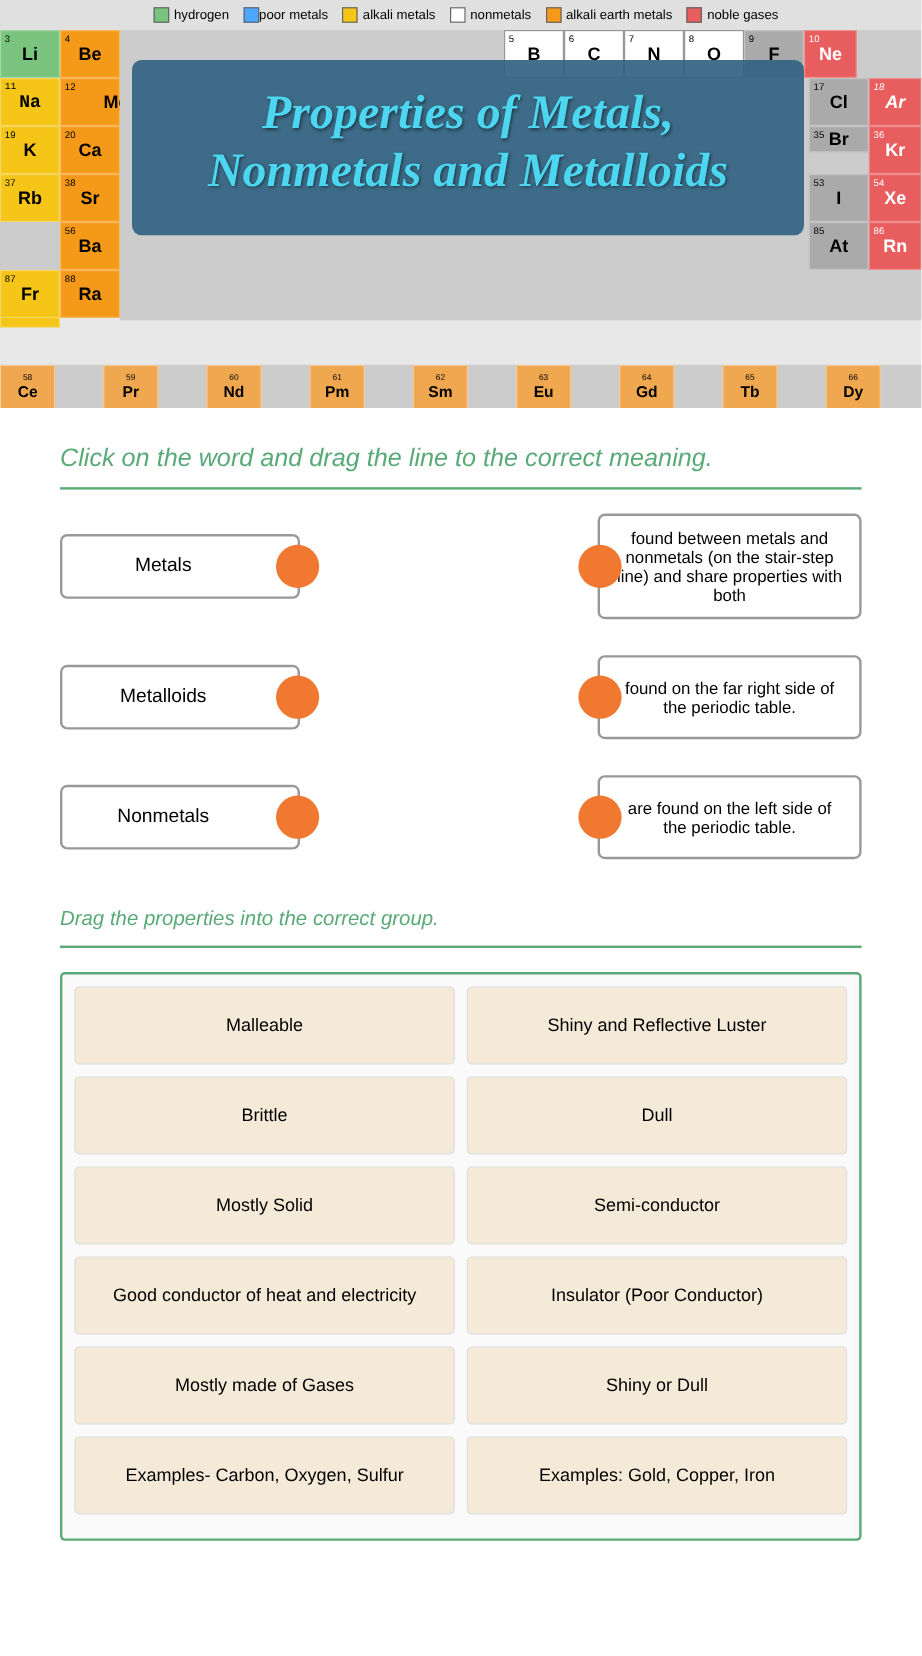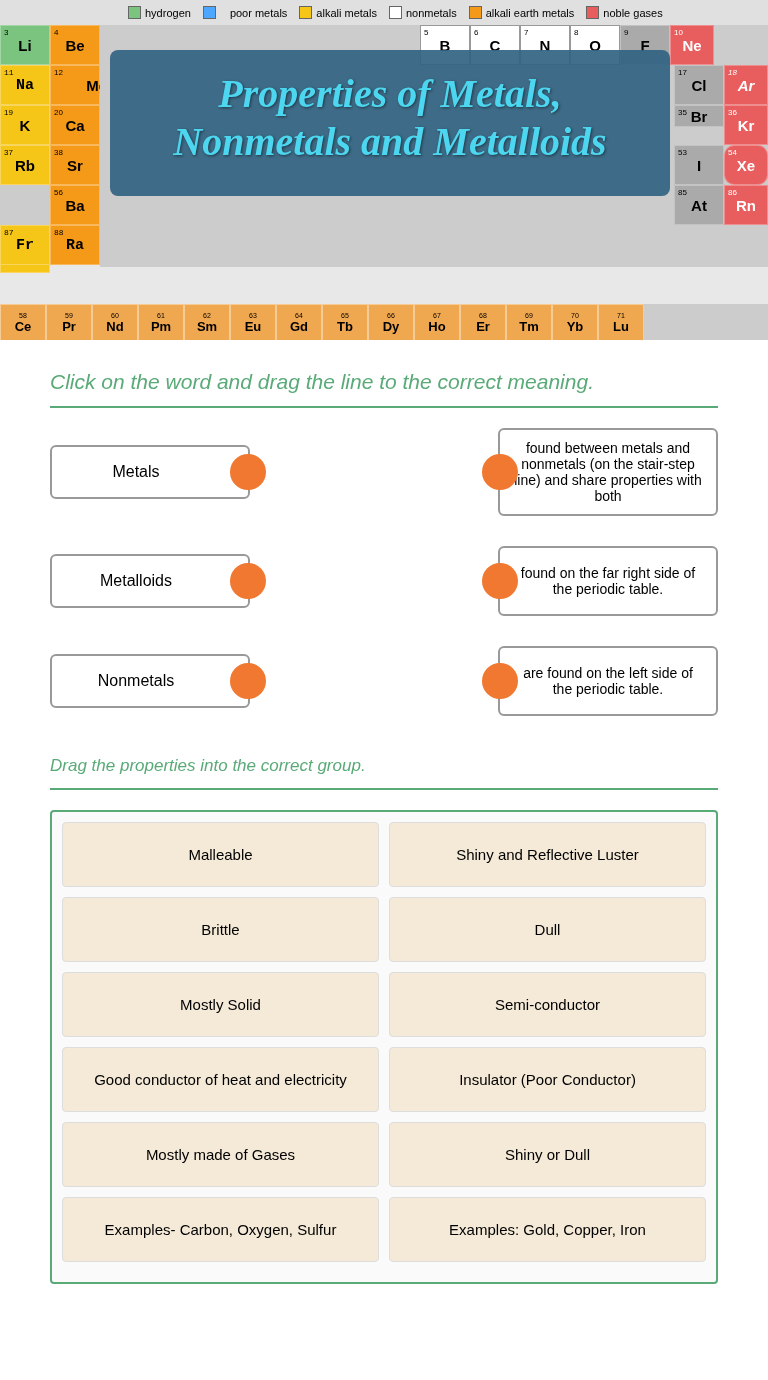--- a/index.html
+++ b/index.html
@@ -204,21 +204,21 @@
 <div class="periodic-header">
 
   <div style="display:flex; flex-direction:column; width:100%;">
 
     <div style="display:flex; align-items:center; padding:6px 8px; background:#e0e0e0; font-size:11px; gap:12px; flex-wrap:wrap;">
       <div style="width:108px;"></div>
       <div style="display:flex; align-items:center; gap:4px;">
         <div style="width:13px;height:13px;background:#7bc47f;border:1px solid #666;"></div>
         <span>hydrogen</span>
       </div>
-      <div style="display:flex; align-items:center; gap:14px;">
+      <div style="display:flex; align-items:center; gap:0;">
         <div style="width:13px;height:13px;background:#4da6ff;border:1px solid #666;"></div>
         <span>poor metals</span>
       </div>
       <div style="display:flex; align-items:center; gap:4px;">
         <div style="width:13px;height:13px;background:#f5c518;border:1px solid #666;"></div>
         <span>alkali metals</span>
       </div>
       <div style="display:flex; align-items:center; gap:4px;">
         <div style="width:13px;height:13px;background:#fff;border:1px solid #666;"></div>
         <span>nonmetals</span>
@@ -316,21 +316,21 @@
       </div>
       <div class="pt-cell alkali-earth" style="width:50px;height:40px;">
         <span class="num">38</span>
           <span class="sym">Sr</span>
       </div>
       <div class="pt-cell empty" style="flex:1; background:#ccc;"></div>
       <div class="pt-cell halogen" style="width:50px;height:40px; background:#aaa;">
         <span class="num">53</span>
           <span class="sym">I</span>
       </div>
-      <div class="pt-cell noble" style="width:44px;height:40px;border-radius:10px;">
+      <div class="pt-cell noble" style="width:44px;height:40px;">
         <span class="num">54</span>
           <span class="sym">Xe</span>
       </div>
     </div>
 
     <div style="display:flex; height:40px; background:#ccc;">
       <div class="pt-cell alkali" style="width:50px;height:40px;margin-top:48px;">
         <span class="num">55</span>
           <span class="sym">Cs</span>
       </div>
@@ -342,39 +342,39 @@
       <div class="pt-cell halogen" style="width:50px;height:40px; background:#aaa;">
         <span class="num">85</span>
           <span class="sym">At</span>
       </div>
       <div class="pt-cell noble" style="width:44px;height:40px;">
         <span class="num">86</span>
           <span class="sym">Rn</span>
       </div>
     </div>
 
-    <div style="display:flex; height:40px; background:#ccc;font-family:Liberation Mono, monospace;">
+    <div style="display:flex; height:40px; background:#ccc;">
       <div class="pt-cell alkali" style="width:50px;height:40px;">
         <span class="num">87</span>
           <span class="sym">Fr</span>
       </div>
       <div class="pt-cell alkali-earth" style="width:50px;height:40px;">
         <span class="num">88</span>
           <span class="sym">Ra</span>
       </div>
       <div class="pt-cell empty" style="flex:1; background:#ccc;"></div>
     </div>
 
   </div>
 
   <div class="title-overlay">
     <h1>Properties of Metals, Nonmetals and Metalloids</h1>
   </div>
 
-  <div style="position:absolute; bottom:0; left:0; right:0; display:flex; height:36px; background:#ccc; overflow:hidden;">
+  <div style="position:absolute; bottom:0; left:0; right:0; display:flex; height:36px; background:#ccc; overflow:hidden;gap:40px;">
     <div class="lant-cell">
         <span class="lnum">58</span>
         <span class="lsym">Ce</span>
       </div>
     <div class="lant-cell">
         <span class="lnum">59</span>
         <span class="lsym">Pr</span>
       </div>
     <div class="lant-cell">
         <span class="lnum">60</span>

